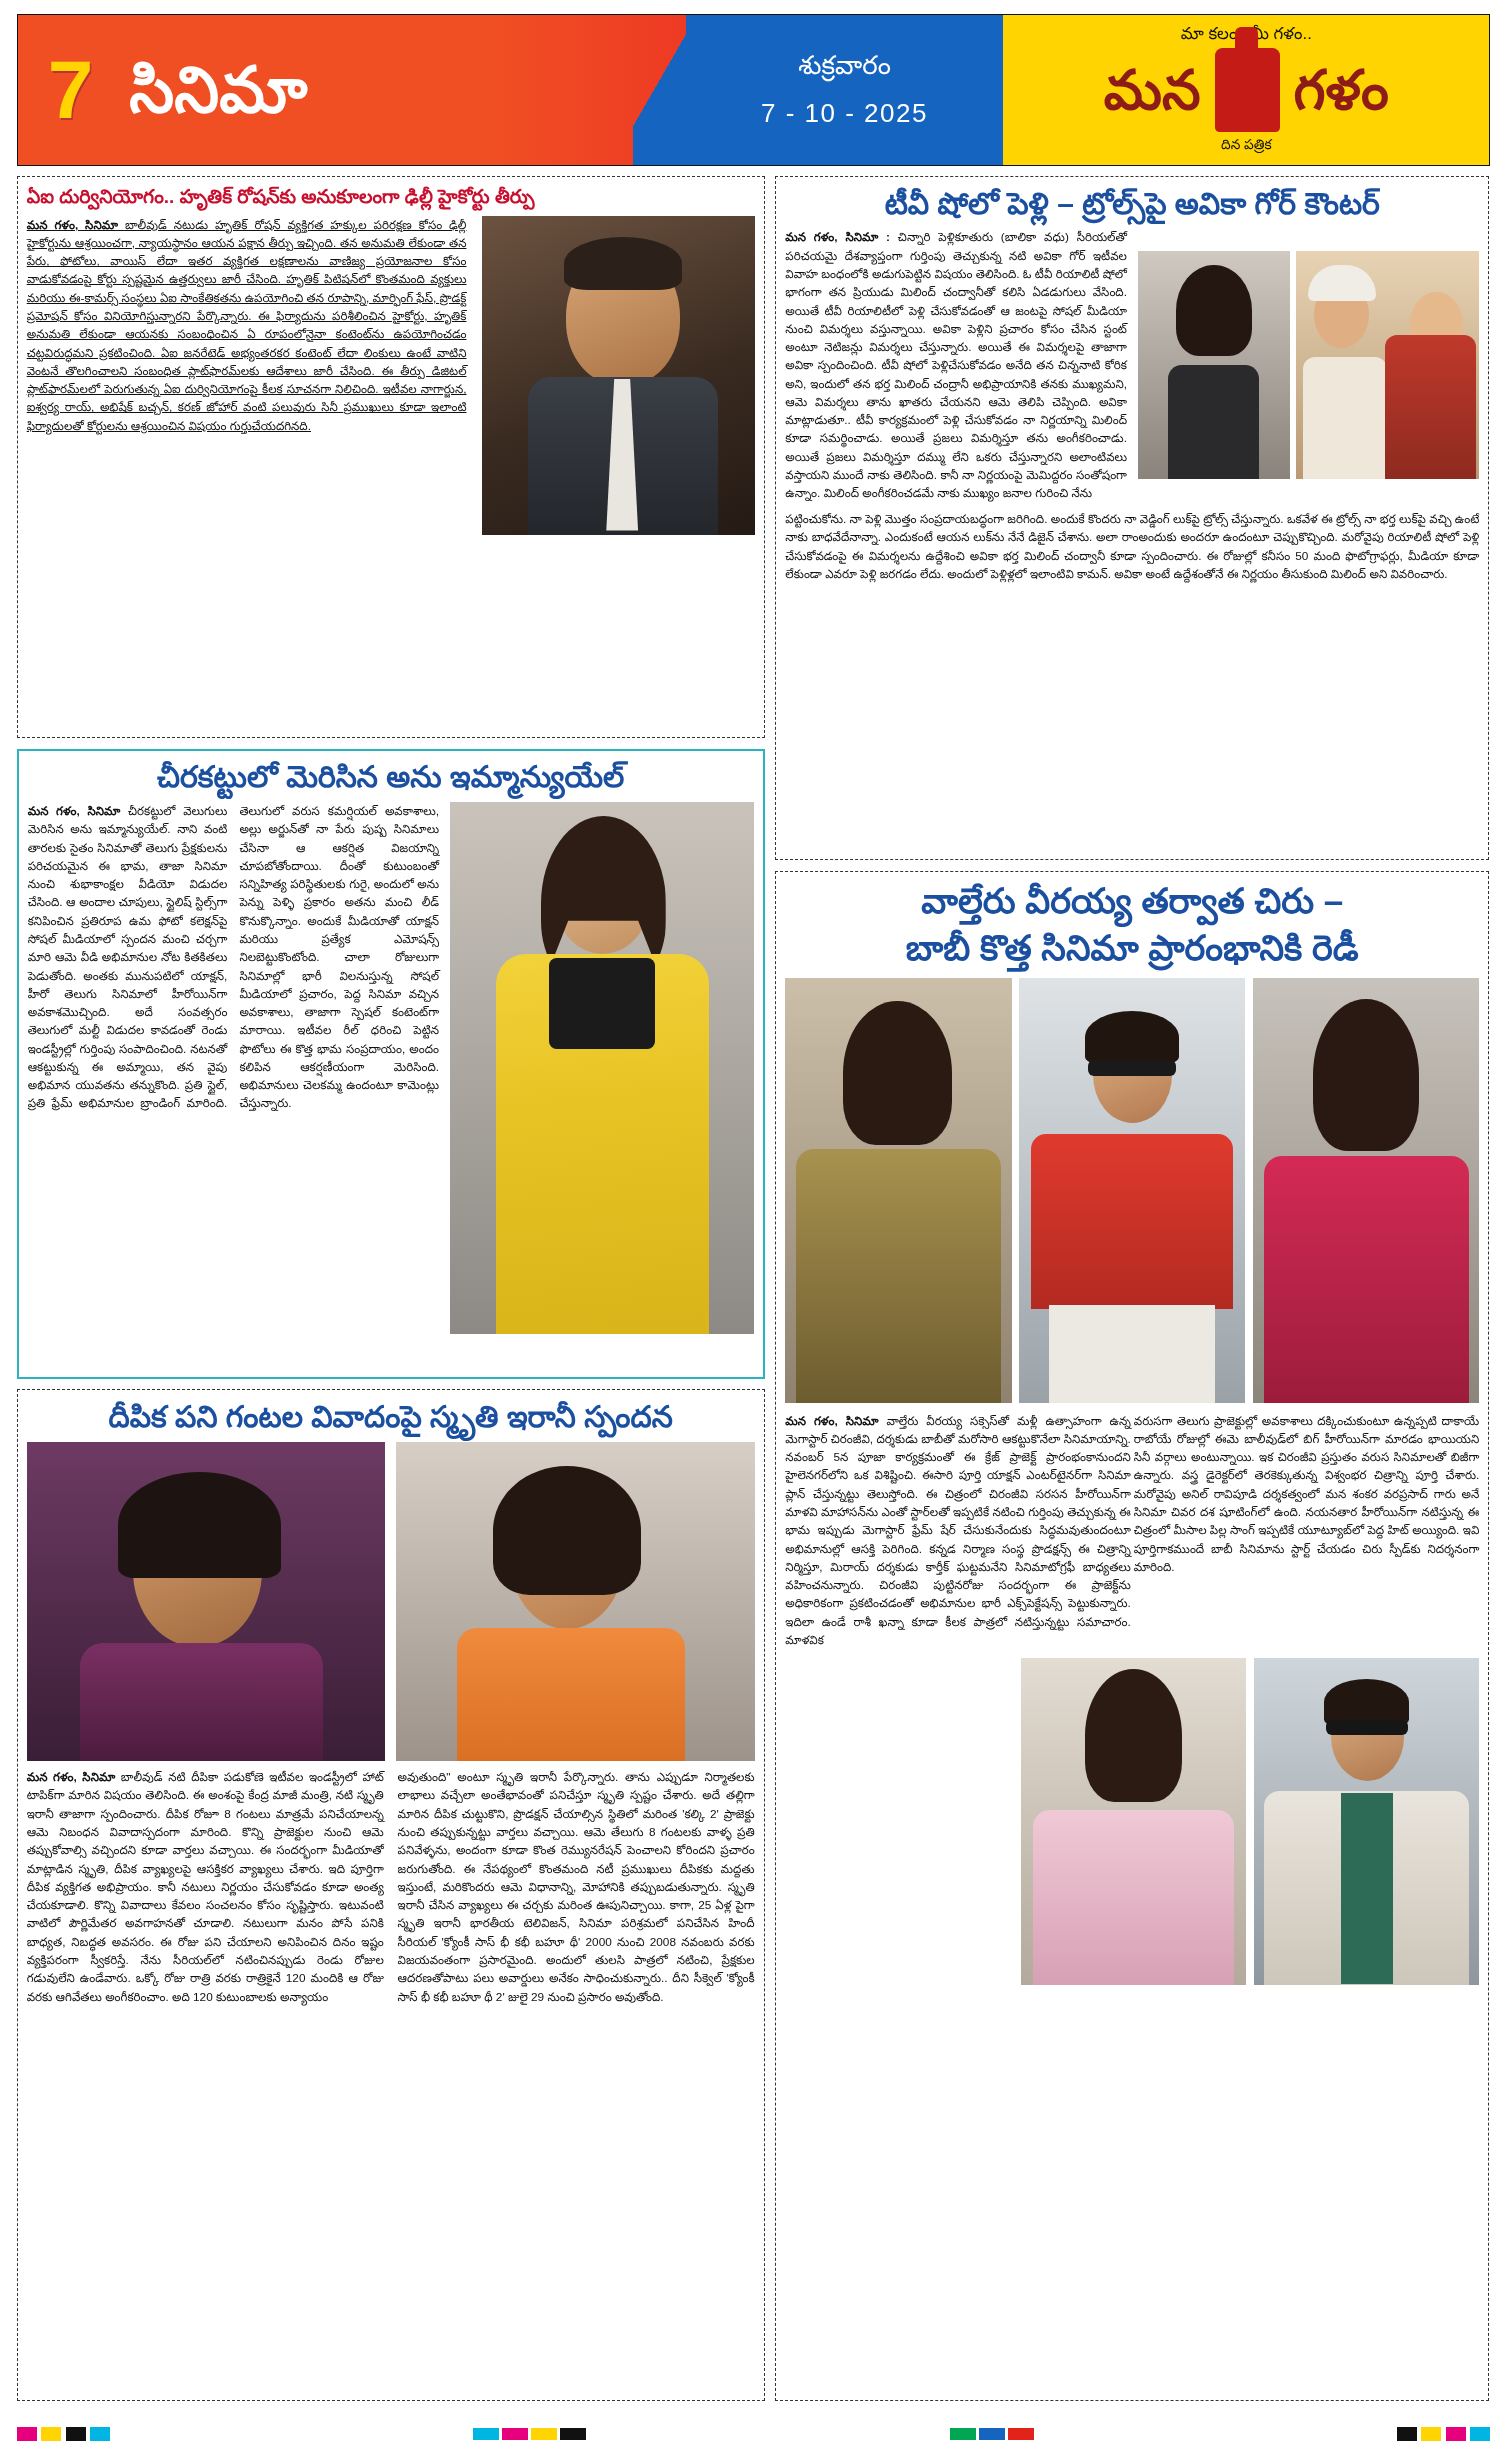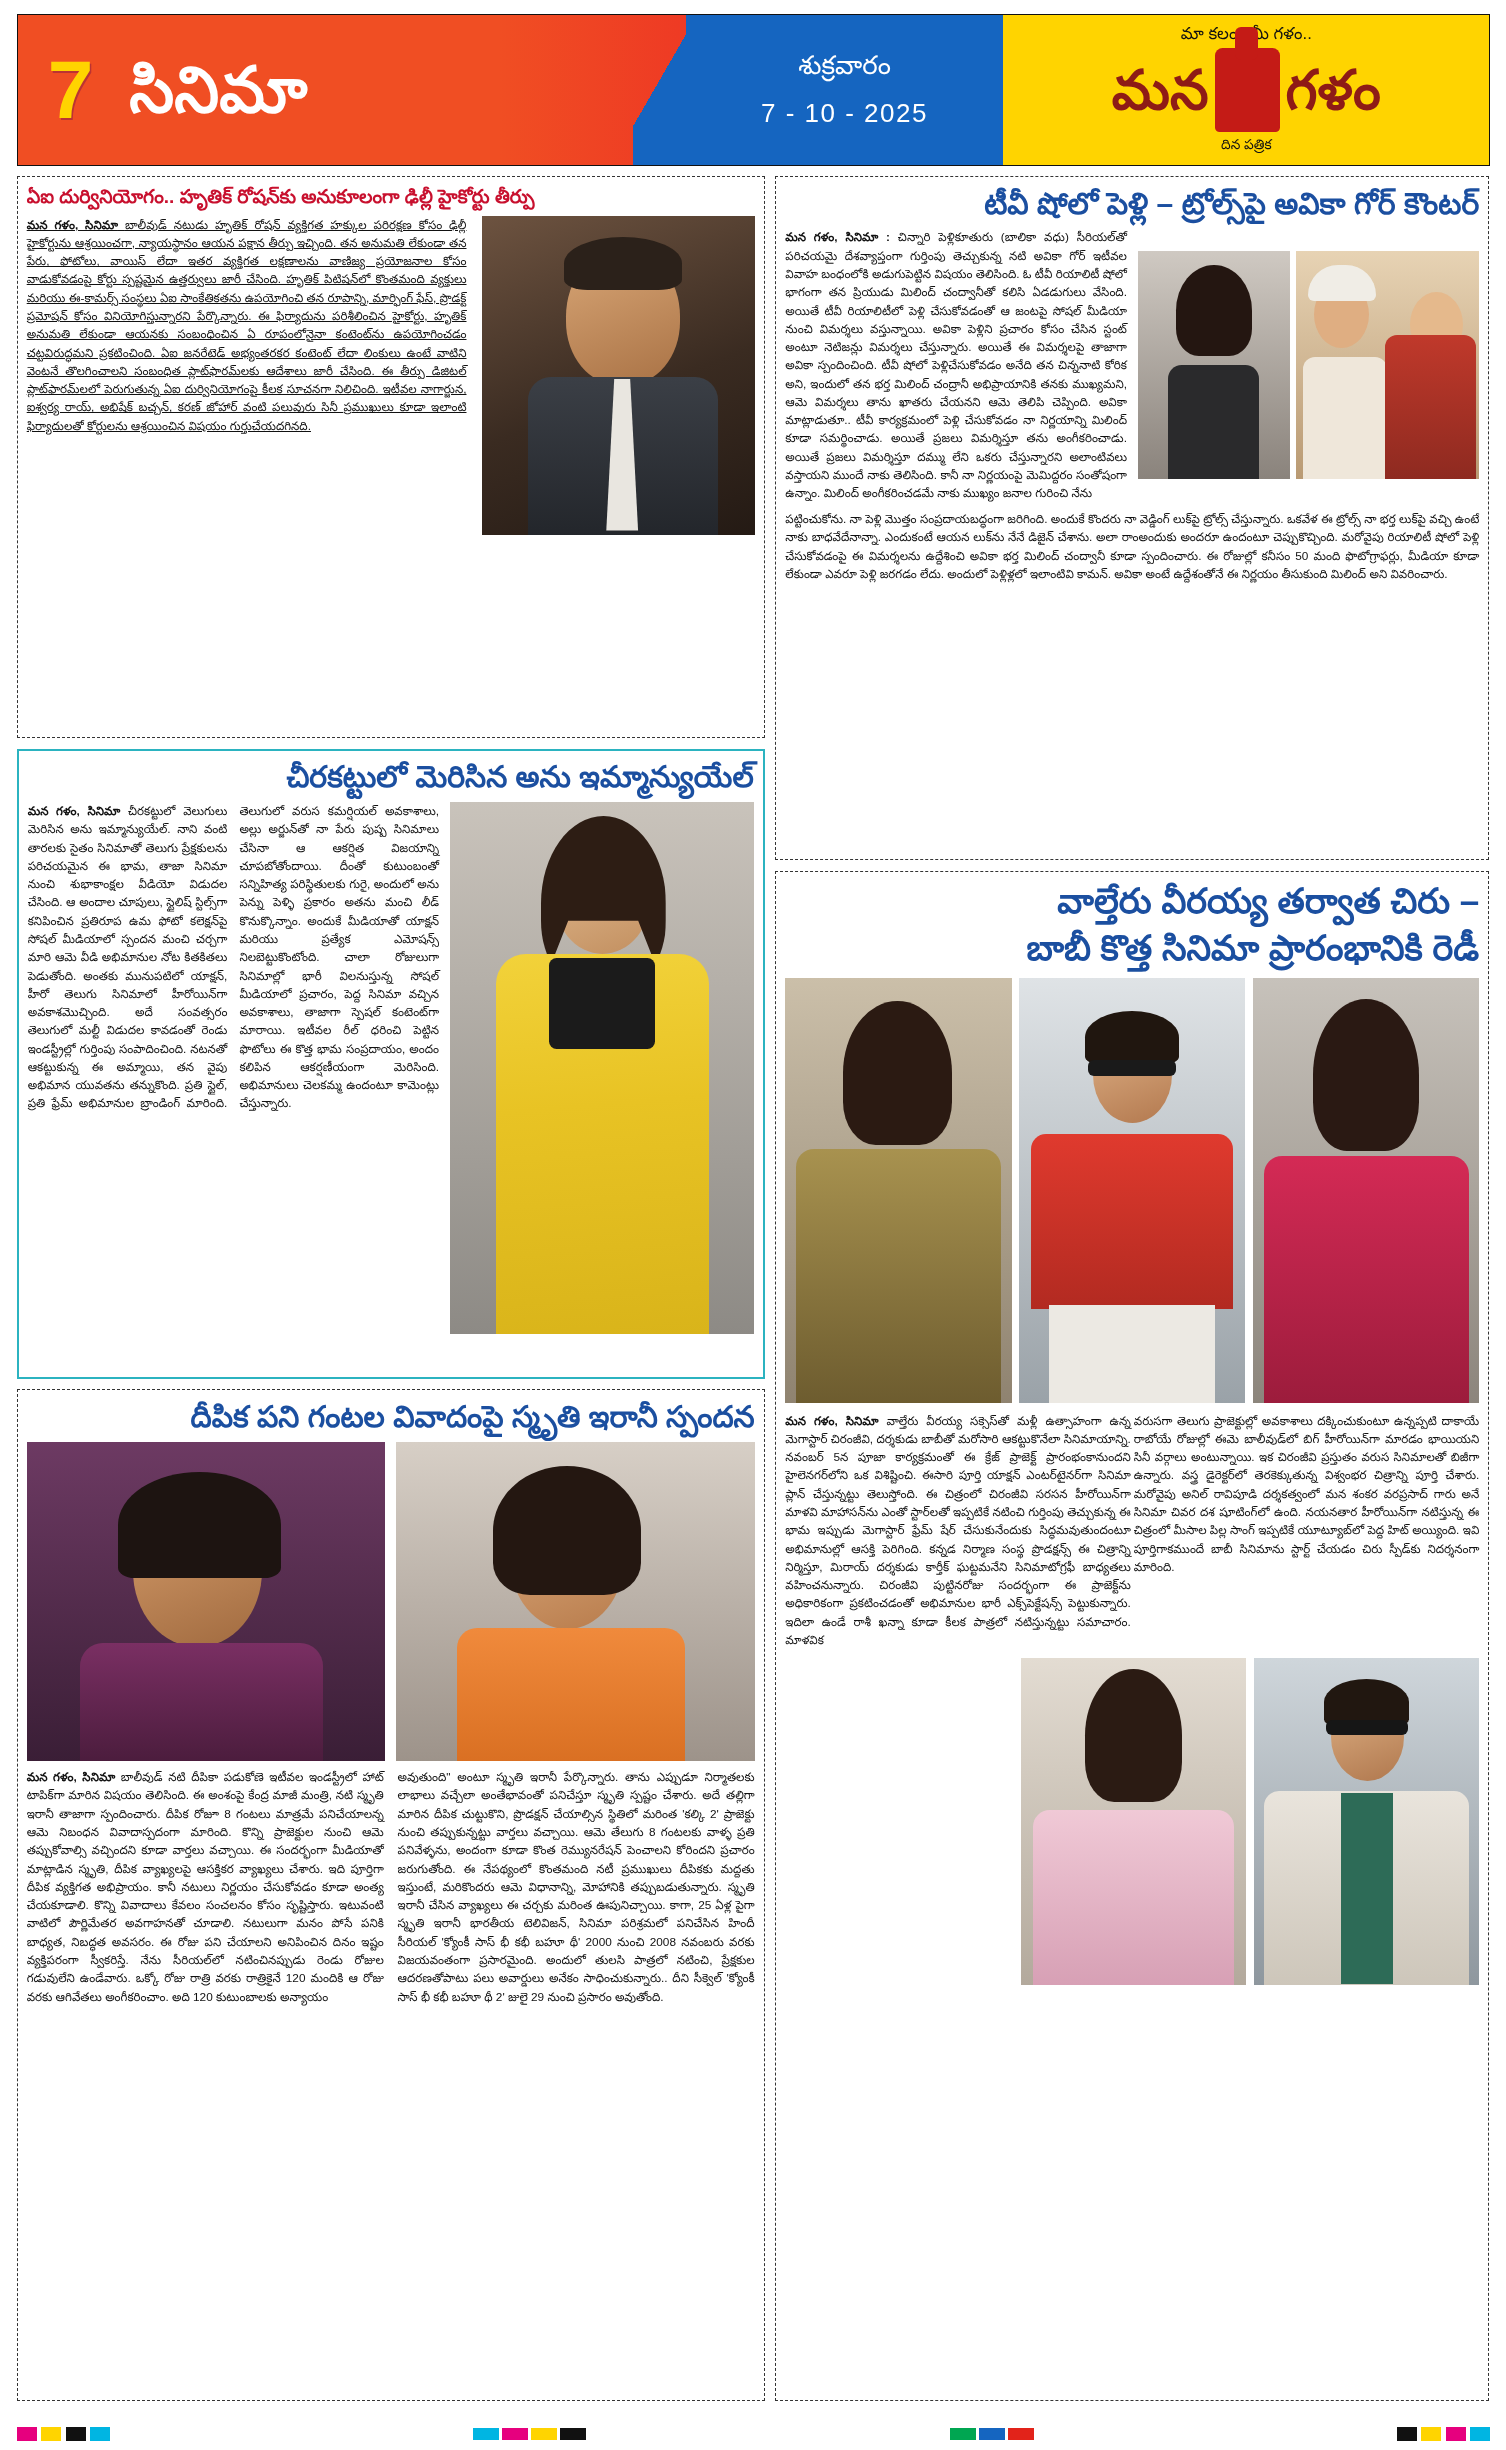--- a/index.html
+++ b/index.html
@@ -69,21 +69,21 @@
     flex: 0 0 486px;
     background: #ffd400;
     display: flex;
     flex-direction: column;
     align-items: center;
     justify-content: center;
     position: relative;
   }
   .mh-tag { font-size: 16.7px; color: #111; margin-bottom: 1.5px; }
   .mh-logo {
-    display: flex; align-items: center; gap: 6px; font-family: Liberation Serif, serif;
+    display: flex; align-items: center; gap: 14px; font-family: Liberation Serif, serif;
   }
   .mh-logo-text { font-size: 55px; font-weight: bold; color: #8e1b16; line-height: 1; }
   .mh-fist {
     width: 65px; height: 84px; background: #c41b16;
     border-radius: 7.6px 7.6px 4.6px 4.6px; position: relative;
   }
   .mh-fist::before{
     content:""; position:absolute; left:20px; top:-21px; width:23px; height:33px;
     background:#c41b16; border-radius:6px;
   }
@@ -105,21 +105,21 @@
   .hl {
     color: #c8102e;
     font-size: 19px;
     font-weight: bold;
     margin: 0 0 6px 0;
     line-height: 1.3;
   }
   .hl.blue { color: #1b4fa0; }
   .hl.big { font-size: 30px; line-height:1.25; }
   .hl.xbig { font-size: 35px; line-height:1.25; }
-  .hl.center { text-align:right; }
+  .hl.center { text-align:center; }
 
   .body-txt {
     font-size: 11.8px;
     line-height: 1.55;
     text-align: justify;
     color:#111;
   }
   .lead { font-weight: bold; }
 
   .twocol { column-count: 2; column-gap: 13.7px; }

